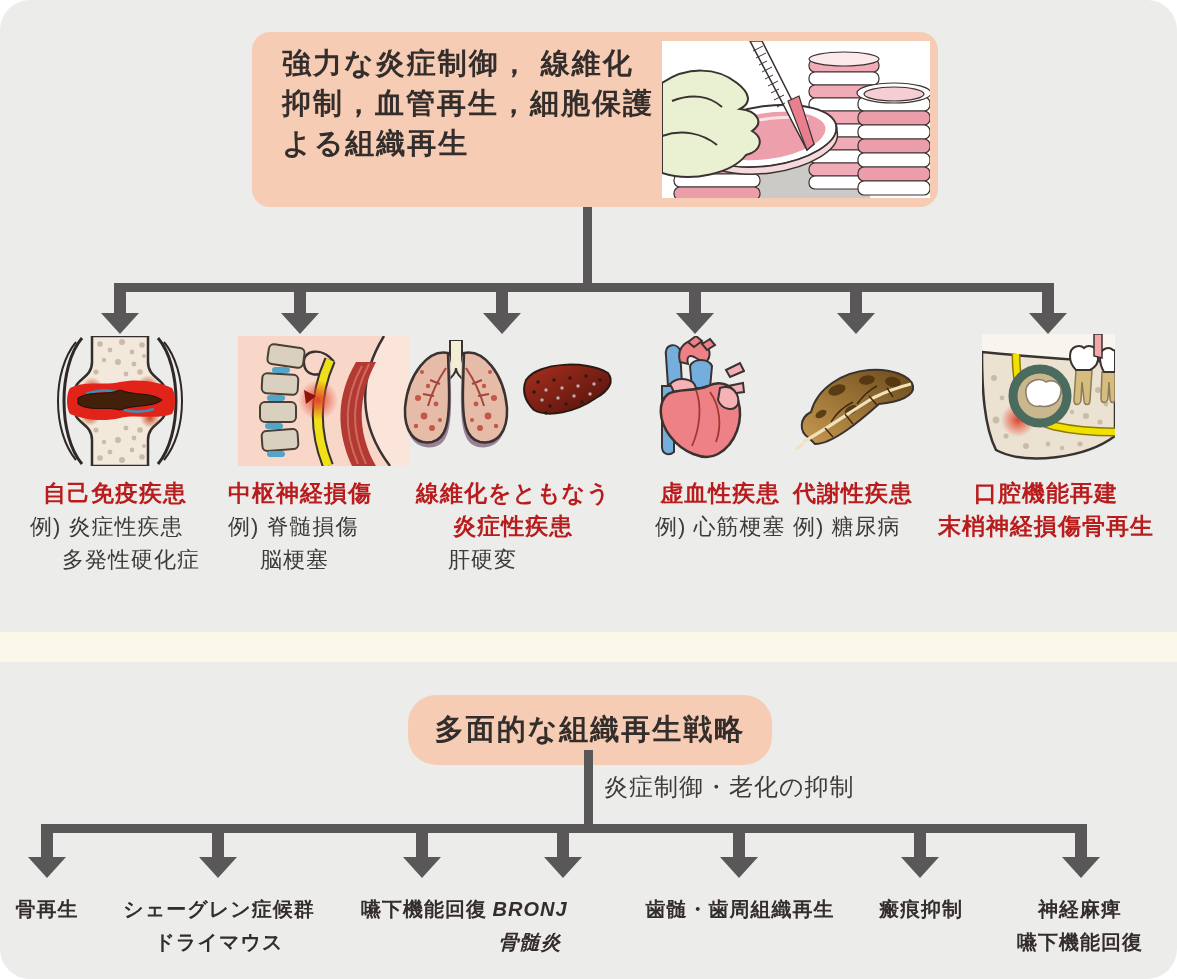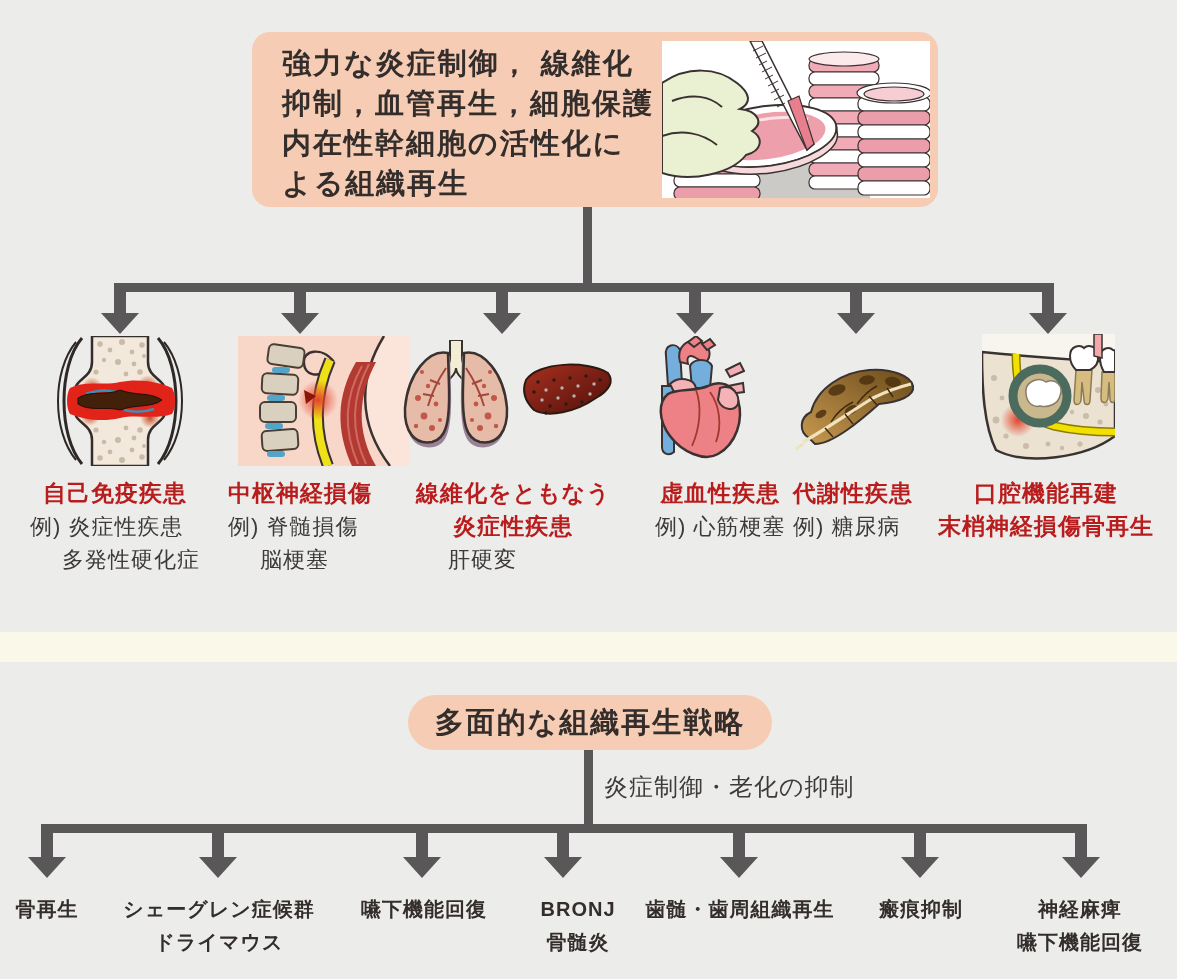--- a/index.html
+++ b/index.html
@@ -1,19 +1,20 @@
 <!DOCTYPE html>
 <html><head>
 <meta charset="utf-8">
 <style>
   html,body{margin:0;padding:0;background:#fff;}
   .canvas{
     position:relative;width:1177px;height:979px;overflow:hidden;
     background:#ECEDEB;color:#3E3A39;
     font-family:"Liberation Sans","DejaVu Sans",sans-serif;
+    border-radius:30px;
   }
   .band{position:absolute;left:0;top:632px;width:1177px;height:30px;background:#FAF8E9;}
 
   
   .topbox{position:absolute;left:252px;top:32px;width:686px;height:175px;background:#F6CDB4;border-radius:18px;}
   .topbox-text{position:absolute;left:30px;top:11px;font-size:29px;font-weight:bold;line-height:40px;letter-spacing:2px;color:#332D2B;white-space:nowrap;}
   .topbox-img{position:absolute;left:410px;top:9px;width:268px;height:157px;}
 
   
   .hline{position:absolute;height:9px;background:#595757;}
@@ -28,39 +29,38 @@
   .ill{position:absolute;}
   .ill svg{display:block;width:100%;height:100%;}
 
   
   .tcol{position:absolute;top:477px;}
   .tt{font-size:23px;font-weight:bold;line-height:33px;letter-spacing:1px;white-space:nowrap;color:#b91c1c;text-align:center;}
   .te{font-size:22px;line-height:33px;letter-spacing:1px;white-space:nowrap;}
   .te-ind{padding-left:32px;}
 
   
-  .pill{position:absolute;left:408px;top:695px;width:364px;height:55px;background:#F6CDB4;border-radius:28px;
+  .pill{position:absolute;left:408px;top:695px;width:364px;height:70px;background:#F6CDB4;border-radius:28px;
         display:flex;align-items:center;justify-content:center;}
   .pill-text{font-size:29px;font-weight:bold;letter-spacing:2px;color:#332D2B;white-space:nowrap;}
   .annot{position:absolute;left:604px;top:771px;font-size:24px;letter-spacing:1px;white-space:nowrap;}
   .bitem{position:absolute;top:893px;transform:translateX(-50%);text-align:center;
          font-size:20px;font-weight:bold;line-height:33px;letter-spacing:1px;white-space:nowrap;color:#332D2B;}
 </style>
 </head>
 <body>
 
 <div class="canvas">
 
   <div class="band"></div>
 
   <div class="topbox">
     <div class="topbox-text">
       <div>強力な炎症制御， 線維化</div>
       <div>抑制，血管再生，細胞保護，</div>
-      <div>内在性幹細胞の活性化に</div>
       <div>よる組織再生</div>
     </div>
     <div class="topbox-img">
       <svg viewBox="0 0 268 157" preserveAspectRatio="none">
         <rect width="268" height="157" fill="#ffffff"></rect>
         <rect x="96" y="108" width="112" height="49" fill="#CBCAC6"></rect>
 
         <g stroke="#3A3230" stroke-width="1.2">
           <rect x="147" y="18" width="70" height="13" rx="6" fill="#F0ABB6"></rect>
           <rect x="147" y="31" width="70" height="13" rx="6" fill="#ffffff"></rect>
@@ -460,21 +460,21 @@
   <div class="bitem" style="left:47px;">
     <div>骨再生</div>
   </div>
   <div class="bitem" style="left:219px;">
     <div>シェーグレン症候群</div>
     <div>ドライマウス</div>
   </div>
   <div class="bitem" style="left:424px;text-align:right;">
     <div>嚥下機能回復</div>
   </div>
-  <div class="bitem" style="left:578px;">
+  <div class="bitem" style="left:530px;font-style:italic;">
     <div>BRONJ</div>
     <div>骨髄炎</div>
   </div>
   <div class="bitem" style="left:740px;">
     <div>歯髄・歯周組織再生</div>
   </div>
   <div class="bitem" style="left:921px;">
     <div>瘢痕抑制</div>
   </div>
   <div class="bitem" style="left:1080px;">

